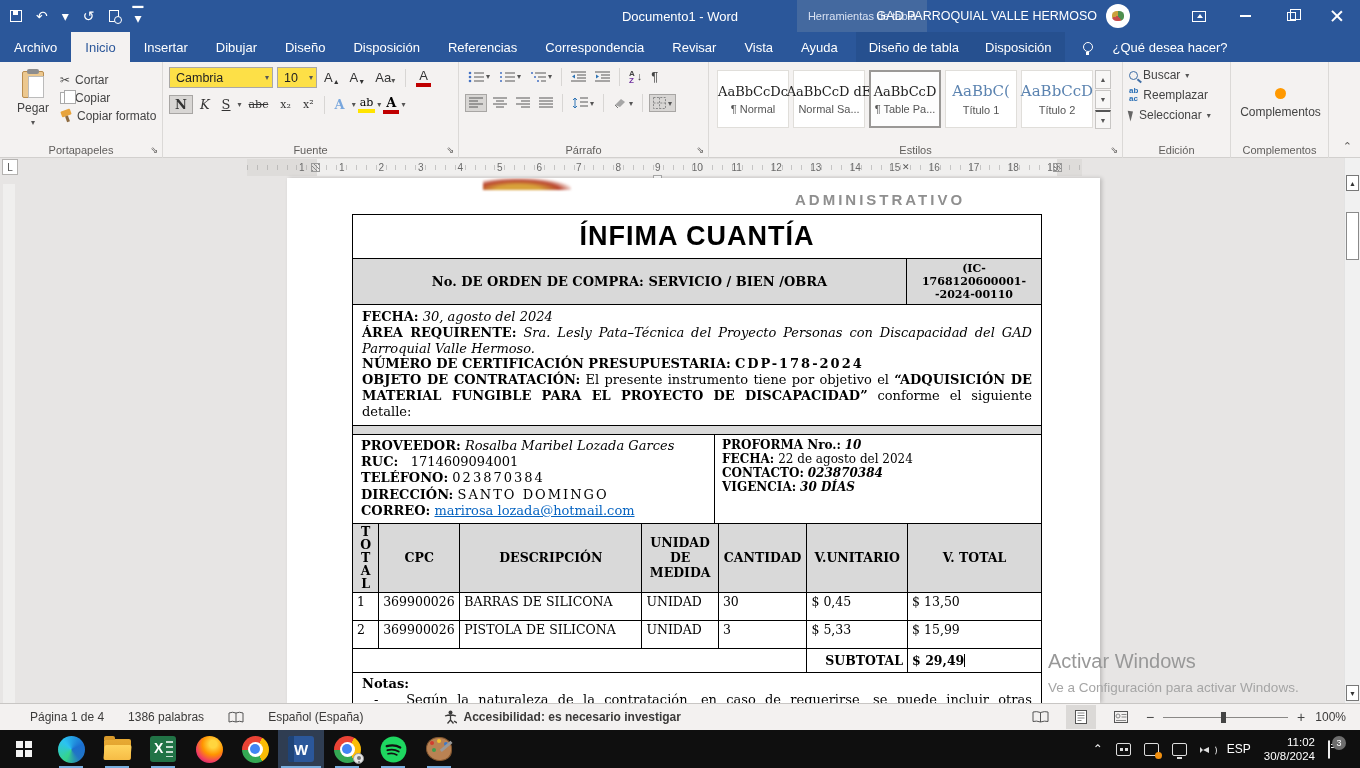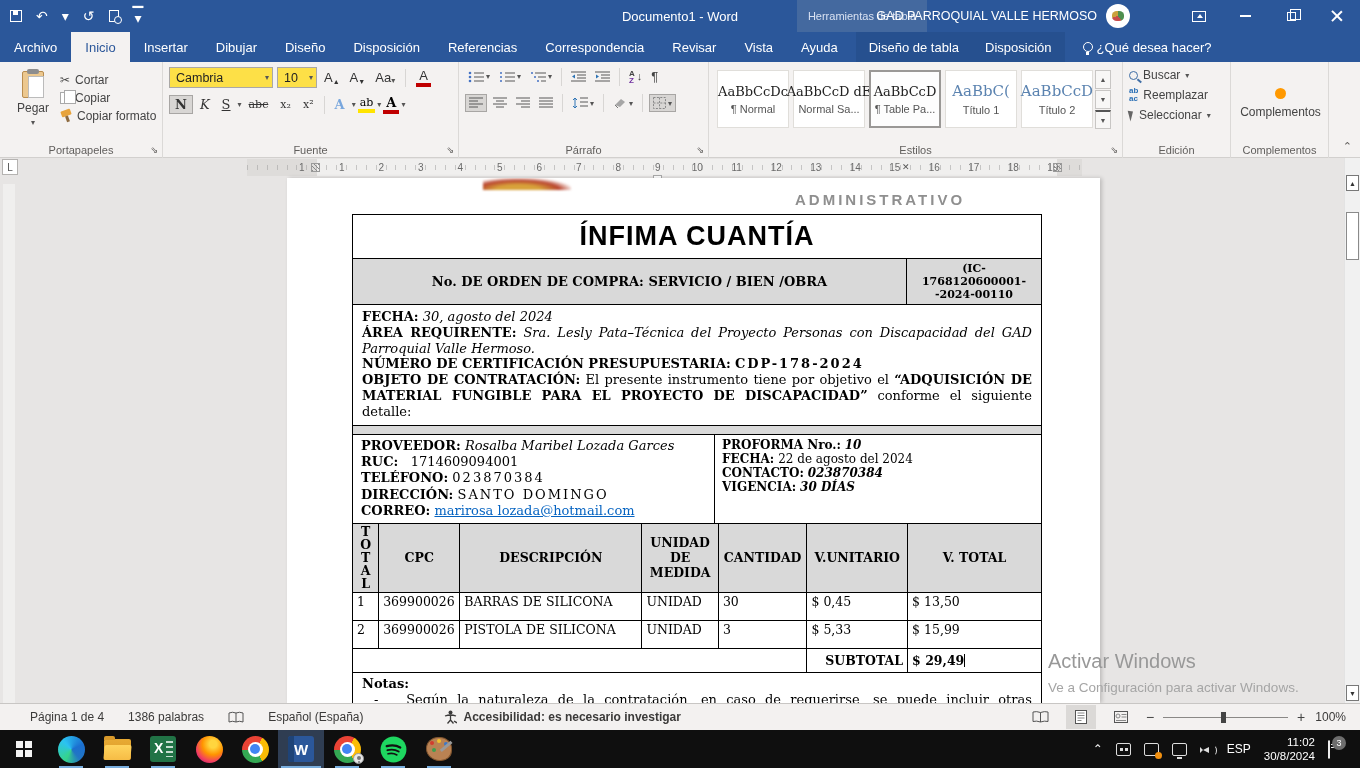--- a/index.html
+++ b/index.html
@@ -32,21 +32,21 @@
   .ic-x::before,.ic-x::after { content:""; position:absolute; left:5px; top:-1px; width:1.6px; height:14px; background:#fff; }
   .ic-x::before { transform:rotate(45deg);} .ic-x::after { transform:rotate(-45deg);}
 
   
   #tabrow { position:absolute; left:0; top:32px; width:1360px; height:30px; background:#2b579a; display:flex; align-items:stretch; color:#fff; font-size:13px; }
   .tabs { display:flex; }
   .tabs > div { padding:0 14px; display:flex; align-items:center; cursor:default; white-space:nowrap; }
   .tabs > div:nth-of-type(2) { background:#f4f2f1; color:#2b579a; font-weight:400; }
   .ctx-block { background:#26508f; display:flex; margin-left:4px; }
   .ctx-block > div { padding:0 13px; display:flex; align-items:center; white-space:nowrap; }
-  .tellme { display:flex; align-items:center; gap:4px; margin-left:18px; white-space:nowrap; }
+  .tellme { display:flex; align-items:center; gap:20px; margin-left:18px; white-space:nowrap; }
   .bulb { width:10px; height:10px; border:1.4px solid #fff; border-radius:50%; position:relative; }
   .bulb::after { content:""; position:absolute; left:2.2px; bottom:-4px; width:3px; height:3px; background:#fff; }
   .comment-ic { position:absolute; right:14px; top:38px; width:17px; height:13px; border:1.5px solid #fff; border-radius:3px; }
   .comment-ic::after { content:""; position:absolute; left:3px; bottom:-5px; border-left:4px solid transparent; border-right:1px solid transparent; border-top:5px solid #fff; }
 
   
   #ribbon { position:absolute; left:0; top:62px; width:1360px; height:96px; background:#f4f2f1; border-bottom:1px solid #d2d0ce; display:flex; }
   .rgroup { position:relative; height:96px; border-right:1px solid #dbd9d7; padding:5px 4px 16px 6px; }
   .glabel { position:absolute; bottom:2px; left:0; width:100%; text-align:center; font-size:11px; color:#605e5c; }
   .launcher { position:absolute; bottom:3px; right:4px; font-size:9px; color:#605e5c; }

